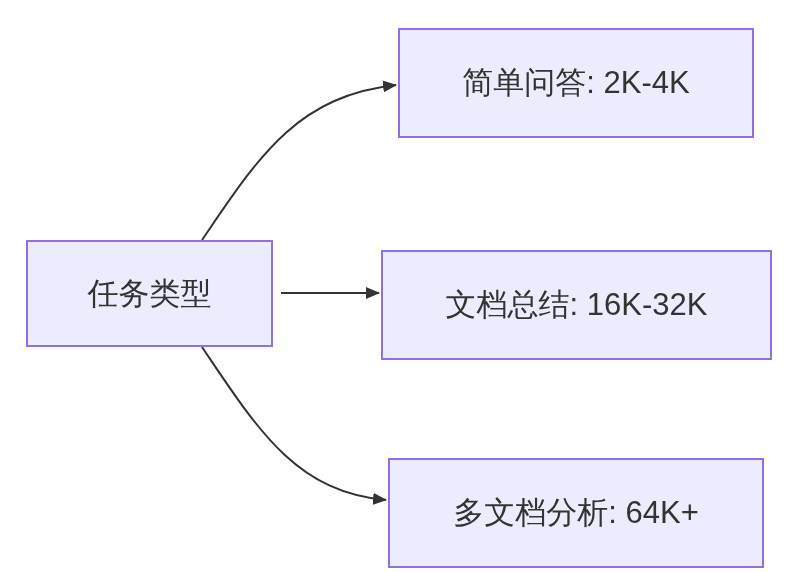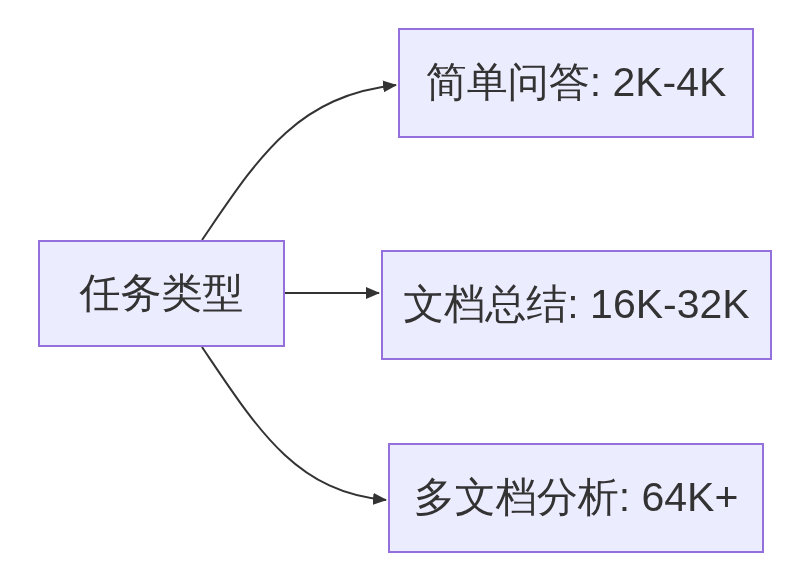--- a/index.html
+++ b/index.html
@@ -36,29 +36,29 @@
     stroke: none;
   }
   .node {
     position: absolute;
     display: flex;
     align-items: center;
     justify-content: center;
     background: var(--node-fill);
     border: 2px solid var(--node-border);
     color: var(--text-color);
-    font-size: 41px;
+    font-size: 31px;
     line-height: 1.2;
     text-align: center;
     white-space: nowrap;
   }
-  .node-root    { left: 38px;  top: 240px; width: 247px; height: 107px; }
+  .node-root    { left: 26px;  top: 240px; width: 247px; height: 107px; }
   .node-qa      { left: 398px; top: 28px;  width: 356px; height: 110px; }
   .node-summary { left: 381px; top: 250px; width: 391px; height: 110px; }
-  .node-multi   { left: 388px; top: 443px; width: 376px; height: 110px; }
+  .node-multi   { left: 388px; top: 458px; width: 376px; height: 110px; }
 </style>
 </head>
 <body>
 
 <div class="canvas">
 
   <svg class="edges-layer" viewBox="0 0 787 572" xmlns="http://www.w3.org/2000/svg">
     <defs>
       <marker id="arrow" viewBox="0 0 14 12" markerUnits="userSpaceOnUse" markerWidth="14" markerHeight="12" refX="13" refY="6" orient="auto">
         <path class="arrowhead-shape" d="M0,0 L14,6 L0,12 Z"></path>

